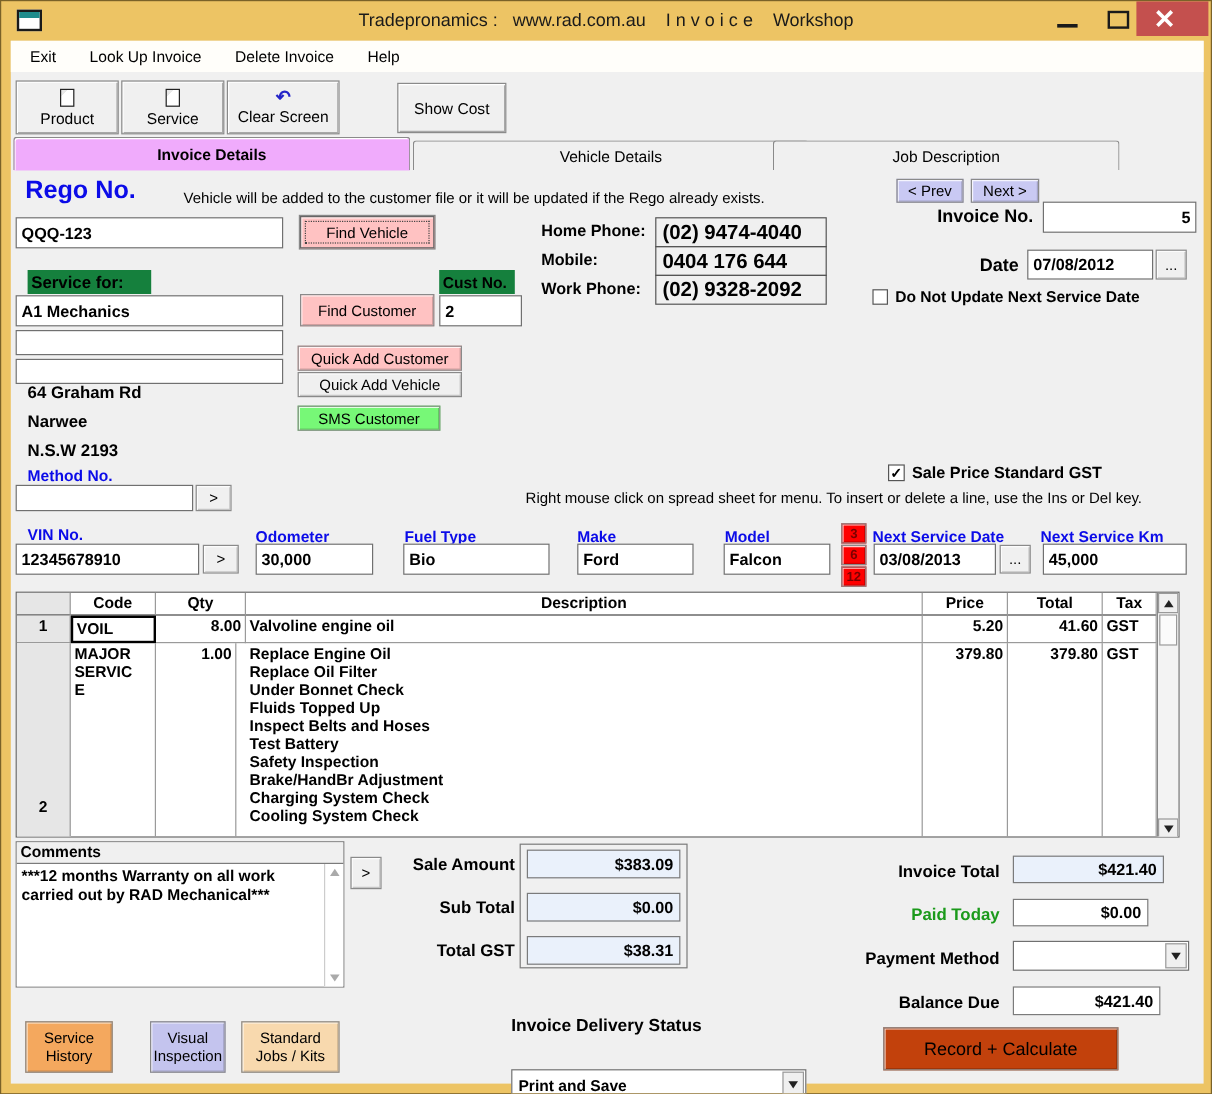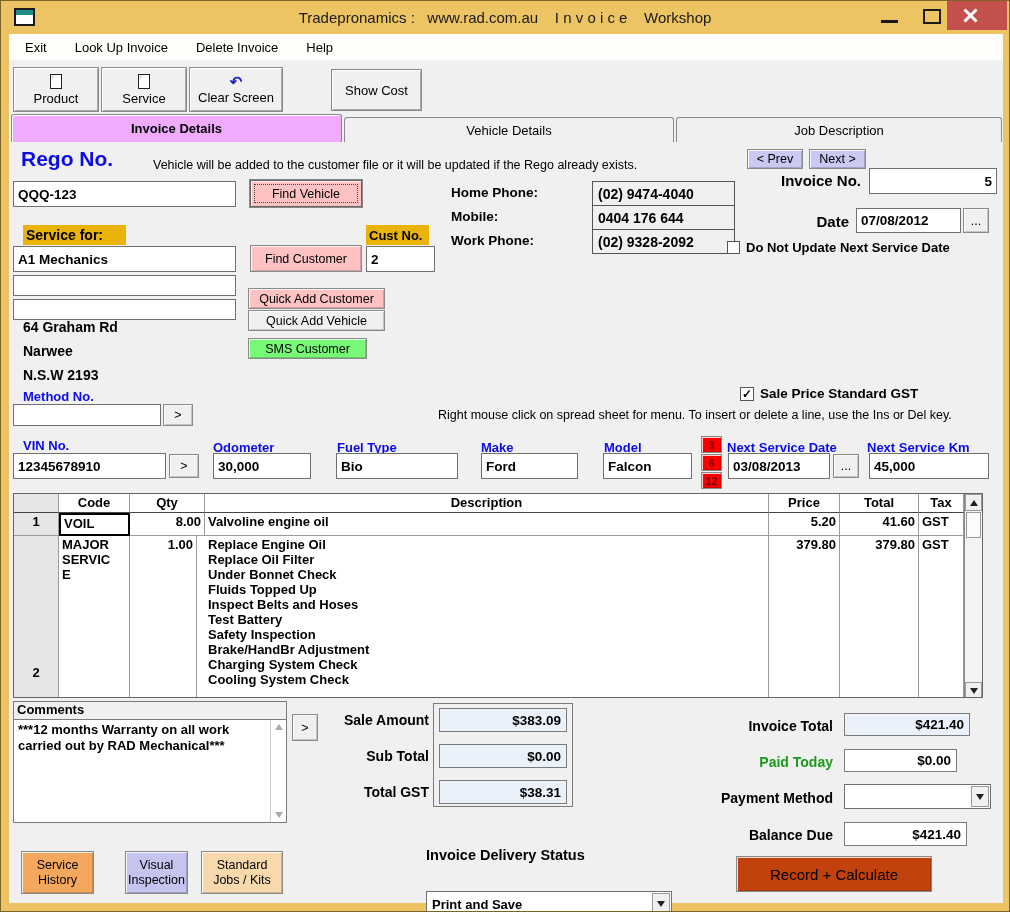--- a/index.html
+++ b/index.html
@@ -41,23 +41,23 @@
   .inp.right { text-align:right; }
   .fld { border:1px solid #7b7b7b; background:#EAF1FB; font-weight:bold; font-size:13.5px; display:flex; align-items:center; justify-content:flex-end; padding:0 5px; }
   .fld.white { background:#fff; }
   .btn { border:1px solid #8a8a8a; box-shadow:inset 1px 1px 0 rgba(255,255,255,.8), inset -1px -1px 0 rgba(0,0,0,.18);
          background:#F0F0F0; display:flex; align-items:center; justify-content:center; font-size:12.5px; cursor:pointer; text-align:center; }
   .btn.pink { background:#FFC2C2; }
   .btn.lav { background:#C9C9F3; }
   .btn.green { background:#77F877; }
   .btn.def { outline:1px dotted #444; outline-offset:-5px; border:1px solid #666; box-shadow:0 0 0 1px #888, inset 1px 1px 0 rgba(255,255,255,.8); }
   .btn.red { background:#FF0000; color:#7a0000; font-weight:bold; font-size:11px; }
-  .peach { background:#eab308; font-weight:bold; display:flex; align-items:center; padding-left:3px; }
+  .peach { background:#15803d; font-weight:bold; display:flex; align-items:center; padding-left:3px; }
   .cb { border:1px solid #555; background:#fff; display:flex; align-items:center; justify-content:center; font-size:12px; font-weight:bold; cursor:pointer; }
-  .phonebox { border:1px solid #555; display:flex; align-items:center; padding-left:5px; font-weight:bold; font-size:14px;margin-left:46px; }
+  .phonebox { border:1px solid #555; display:flex; align-items:center; padding-left:5px; font-weight:bold; font-size:17px; }
   .combo { border:1px solid #707070; background:#fff; position:relative; display:flex; align-items:center; padding-left:5px; font-weight:bold; cursor:pointer; }
   .combo .arrowbtn { position:absolute; right:1px; top:1px; bottom:1px; width:18px; background:#F0F0F0; border:1px solid #999;
                      display:flex; align-items:center; justify-content:center; }
   .tri-down { width:0; height:0; border-left:4px solid transparent; border-right:4px solid transparent; border-top:6px solid #222; }
   .tri-up { width:0; height:0; border-left:4px solid transparent; border-right:4px solid transparent; border-bottom:6px solid #222; }
 
   
   .grid { background:#fff; border:1px solid #666; overflow:hidden; font-size:13px; font-weight:bold; }
   .gcell { position:absolute; border-right:1px solid #9a9a9a; border-bottom:1px solid #9a9a9a; overflow:hidden; padding:1px 3px; }
   .gcell.hdr { text-align:center; border-bottom:1px solid #444; }
@@ -122,21 +122,21 @@
   <div class="abs tbtn" style="left:330px;top:68px;width:91px;height:42px">
     <span>Show Cost</span>
   </div>
 
   <div class="abs tab active" style="left:10px;top:113px;width:331px;height:28px">
     <span>Invoice Details</span>
   </div>
   <div class="abs tab" style="left:343px;top:116px;width:330px;height:25px">
     <span>Vehicle Details</span>
   </div>
-  <div class="abs tab" style="left:675px;top:116px;width:326px;height:25px">
+  <div class="abs tab" style="left:643px;top:116px;width:289px;height:25px">
     <span>Job Description</span>
   </div>
 
   <div class="abs blbl" style="left:20px;top:146px;font-size:21px">Rego No.</div>
   <div class="abs" style="left:152px;top:157px;font-size:12.5px">Vehicle will be added to the customer file or it will be updated if the Rego already exists.</div>
   <div class="abs btn lav" style="left:746px;top:148px;width:56px;height:20px">&lt; Prev</div>
   <div class="abs btn lav" style="left:808px;top:148px;width:57px;height:20px">Next &gt;</div>
 
   <div class="abs" style="left:12px;top:180px;width:223px;height:26px"><input class="inp" readonly="" value="QQQ-123" style=""></div>
   <div class="abs btn pink def" style="left:249px;top:179px;width:112px;height:27px">Find Vehicle</div>

